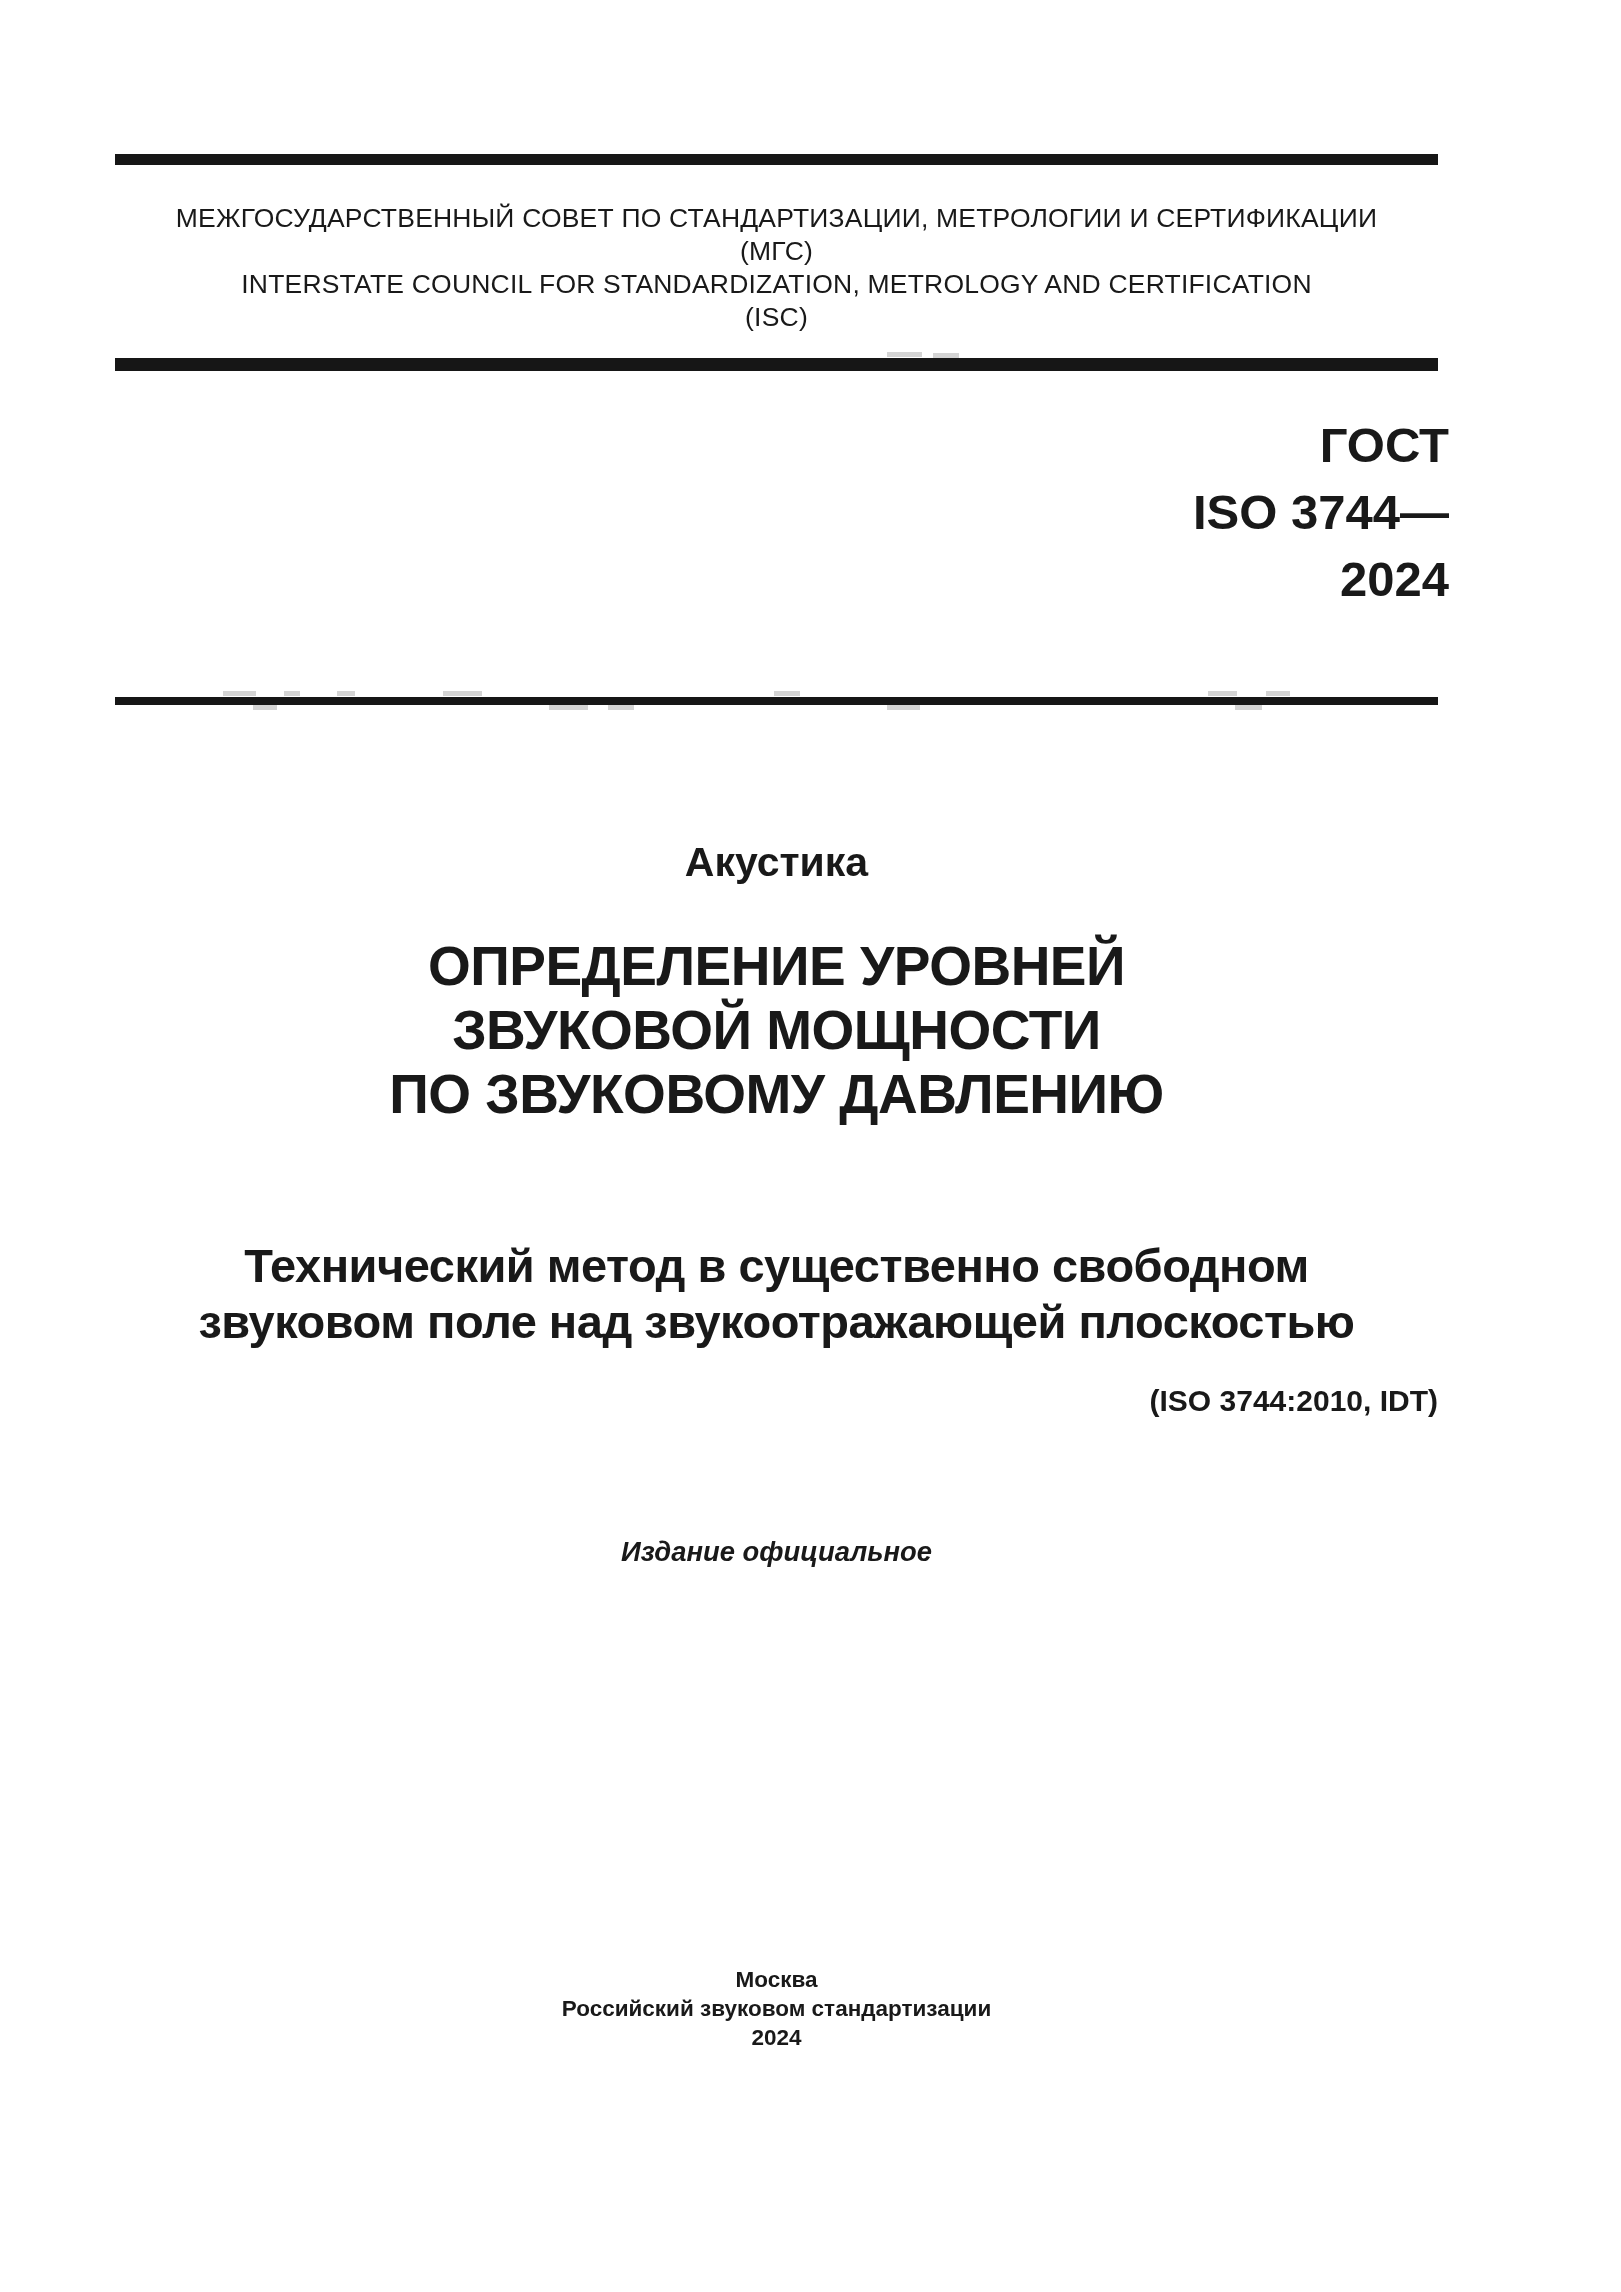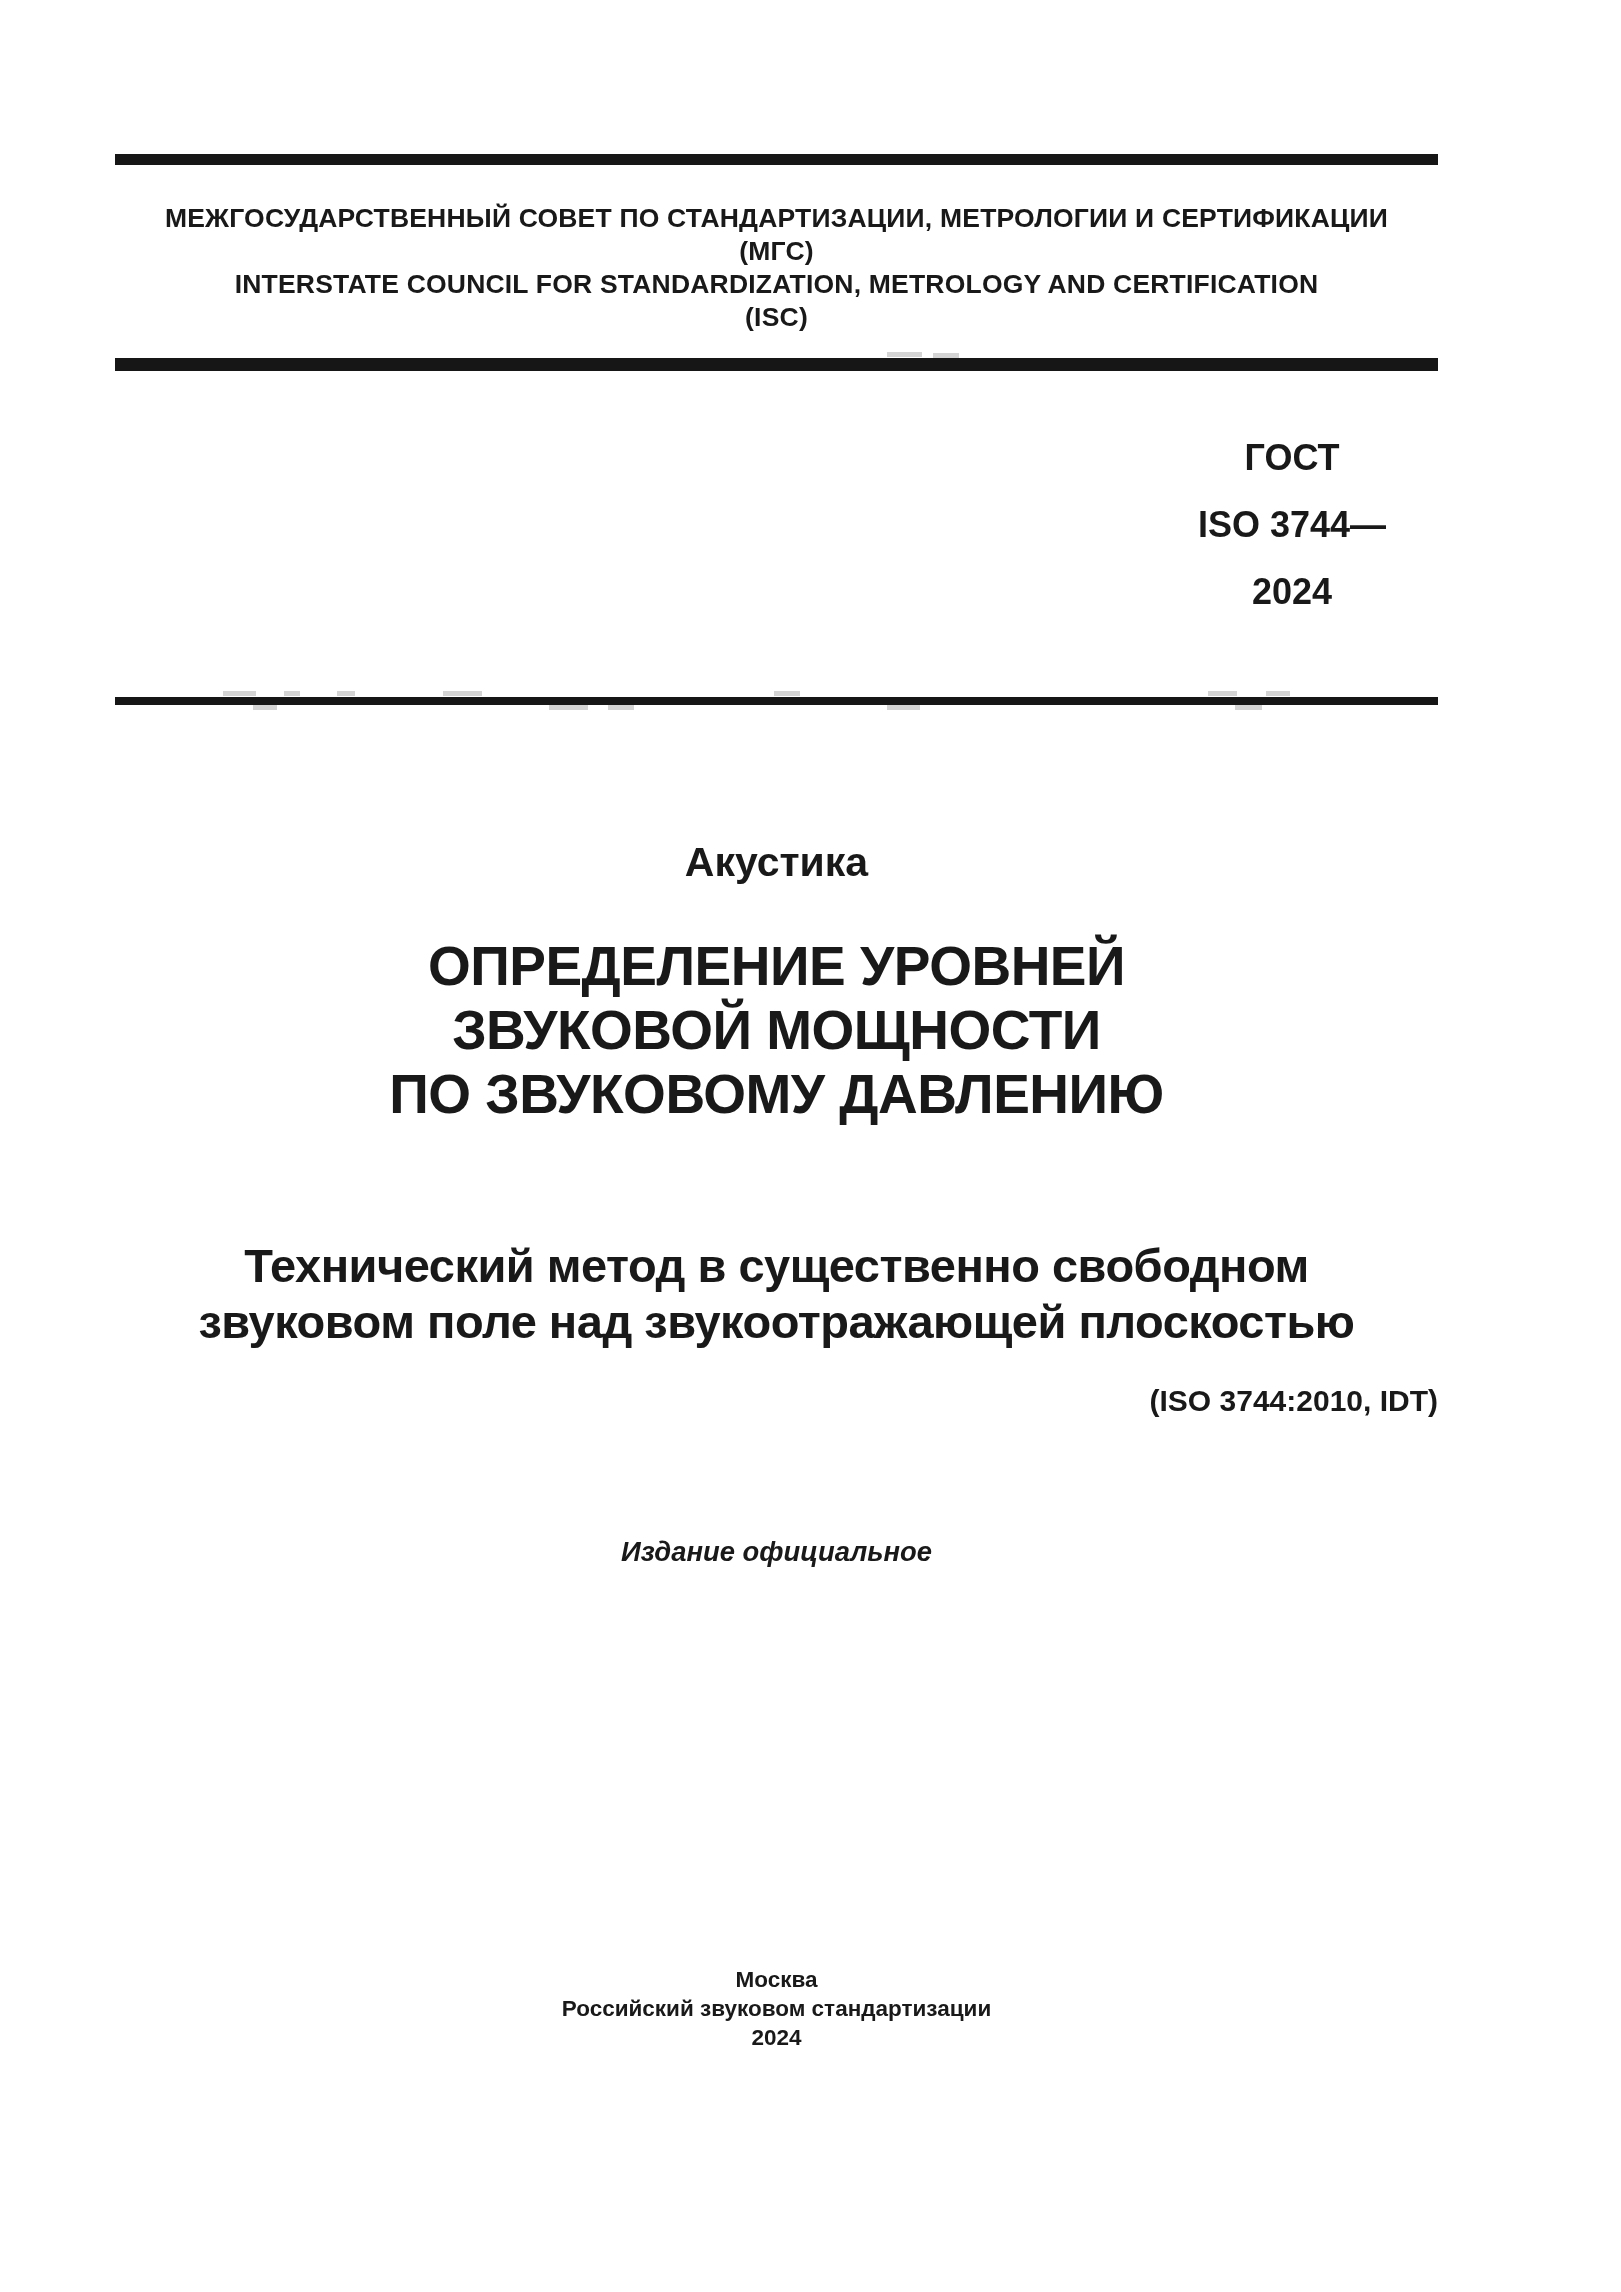--- a/index.html
+++ b/index.html
@@ -26,44 +26,44 @@
   .bar-2 { top: 358px; height: 12.7px; }
   .bar-3 { top: 697px; height: 7.8px; }
 
   .council-header {
     position: absolute;
     left: 115px;
     top: 202px;
     width: 1323px;
     text-align: center;
     font-size: 26.5px;
-    font-weight: bold;
+    font-weight: normal;
     line-height: 33px;
     letter-spacing: 0.2px;
   }
 
   .std-type {
     position: absolute;
     left: 214px;
     top: 469px;
     width: 808px;
     text-align: center;
     font-size: 33px;
     font-weight: bold;
     line-height: 48px;
     letter-spacing: 7.8px;
   }
 
   .designation {
     position: absolute;
     left: 1135px;
-    top: 424px;
+    top: 412px;
     width: 314px;
-    text-align: center;
-    font-size: 36px;
+    text-align: right;
+    font-size: 49px;
     font-weight: bold;
     line-height: 67px;
     letter-spacing: 0px;
     white-space: nowrap;
   }
 
   .section-title {
     position: absolute;
     left: 115px;
     top: 838px;

